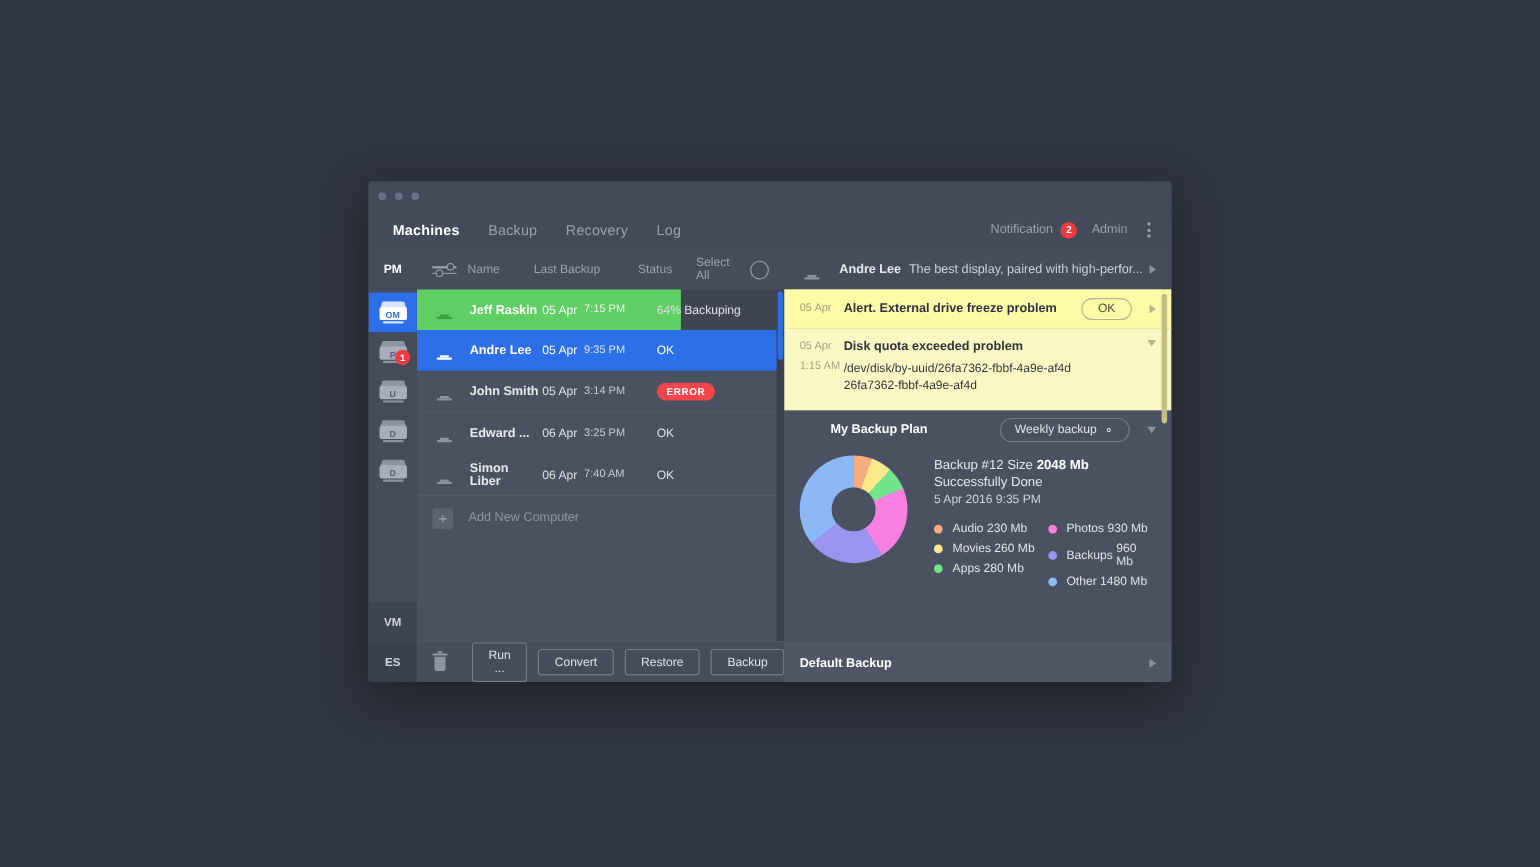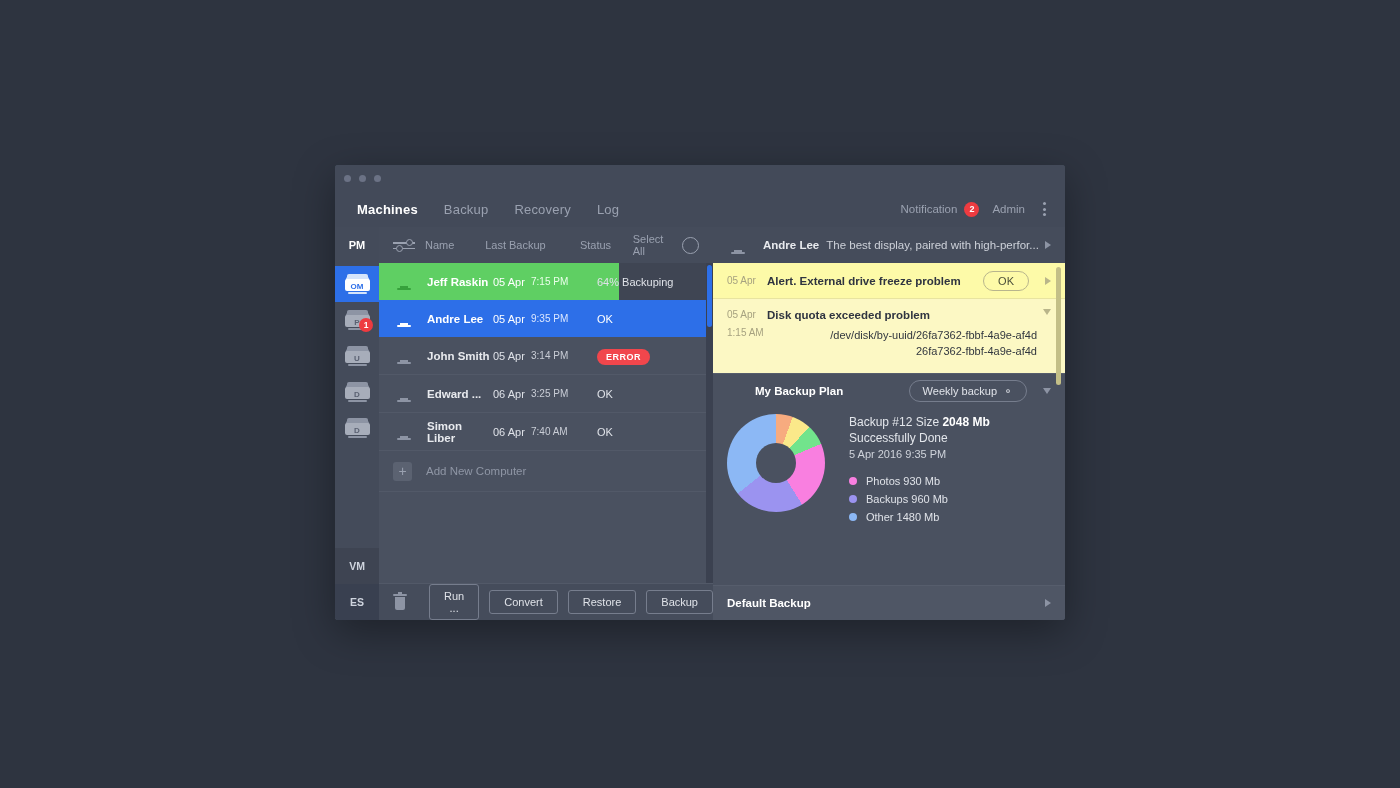--- a/index.html
+++ b/index.html
@@ -128,21 +128,21 @@
   .ok-pill{border:1px solid #b8b58d;border-radius:11px;padding:3px 14px;font-size:11px;color:#4b4f3a;
     margin-right:16px;cursor:pointer;}
   .alert .arrow-r{border-left-color:#b9b58a;}
   .expand{background:#fcf8c4;padding:10px 14px 14px 14px;display:flex;}
   .exp-meta{width:40px;flex:0 0 auto;}
   .exp-meta div{font-size:10px;color:#a6a280;}
   .exp-meta div:first-child{margin-bottom:7px;}
   .exp-body{flex:1 1 auto;padding-right:6px;}
   .exp-title{font-size:11.5px;font-weight:bold;color:#2f3440;margin-bottom:6px;}
   .exp-p{font-size:11px;color:#32373f;line-height:16px;text-align:justify;}
-  .exp-p.nojust{text-align:right;}
+  .exp-p.nojust{text-align:left;}
   .notif-scroll{position:absolute;right:4px;top:4px;width:5px;height:118px;background:#c3bf87;border-radius:3px;}
   
   .plan{flex:1 1 auto;background:#4a5160;padding:0 14px;display:flex;flex-direction:column;min-height:0;
     border-top:1px solid #565d6c;}
   .plan-head{height:34px;display:flex;align-items:center;flex:0 0 auto;}
   .plan-title{font-size:11.5px;font-weight:bold;color:#ffffff;margin-left:28px;}
   .plan-pill{margin-left:auto;border:1px solid #767d8d;border-radius:13px;padding:4px 13px;font-size:11px;
     color:#e0e3e9;display:flex;align-items:center;gap:6px;cursor:pointer;}
   .gear{width:10px;height:10px;}
   .plan-caret{margin-left:16px;width:0;height:0;border-top:6px solid #8d94a4;border-left:4px solid transparent;
@@ -422,20 +422,37 @@
           <div class="plan-info">
             <div class="pi-line">
               <span>Backup #12 Size </span><b>2048 Mb</b>
             </div>
             <div class="pi-line">Successfully Done</div>
             <div class="pi-date">5 Apr 2016 9:35 PM</div>
 
             <div class="legend">
               <div class="legend-col">
                 <span class="lg">
+                  <span class="sw" style="background:#f7ab7f"></span>
+                  <span>Audio</span>&nbsp;
+                  <span>230 Mb</span>
+                </span>
+                <span class="lg">
+                  <span class="sw" style="background:#fbe98a"></span>
+                  <span>Movies</span>&nbsp;
+                  <span>260 Mb</span>
+                </span>
+                <span class="lg">
+                  <span class="sw" style="background:#72e48c"></span>
+                  <span>Apps</span>&nbsp;
+                  <span>280 Mb</span>
+                </span>
+              </div>
+              <div class="legend-col">
+                <span class="lg">
                   <span class="sw" style="background:#f97fe0"></span>
                   <span>Photos</span>&nbsp;
                   <span>930 Mb</span>
                 </span>
                 <span class="lg">
                   <span class="sw" style="background:#9b93f0"></span>
                   <span>Backups</span>&nbsp;
                   <span>960 Mb</span>
                 </span>
                 <span class="lg">

